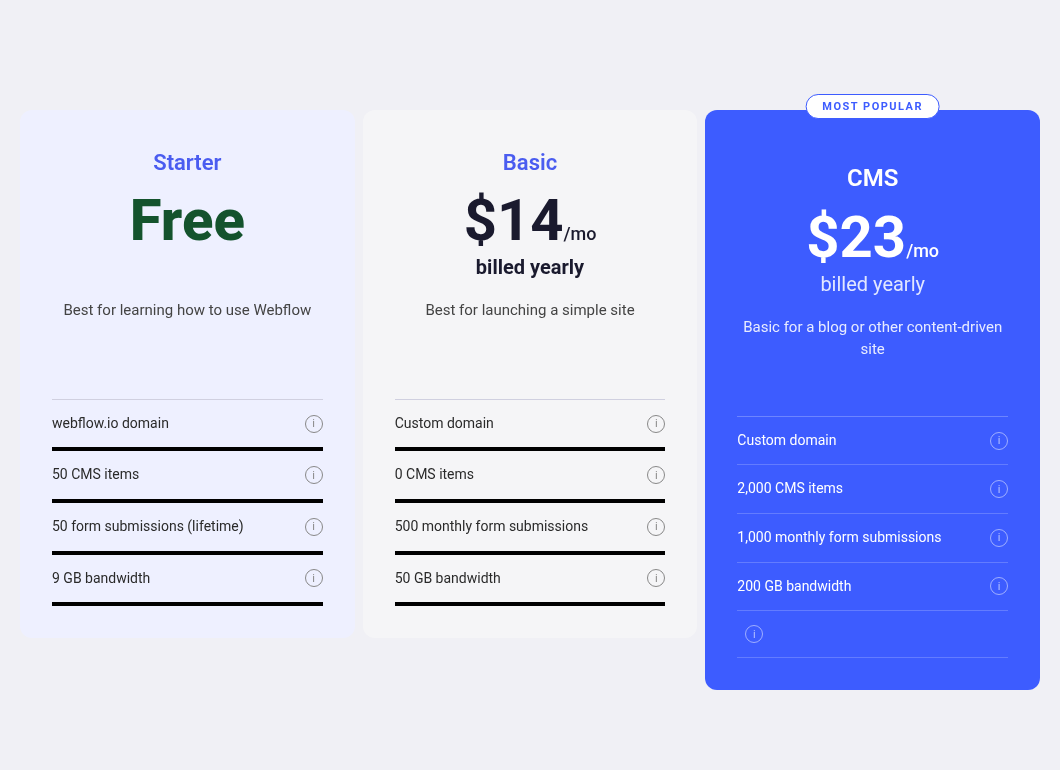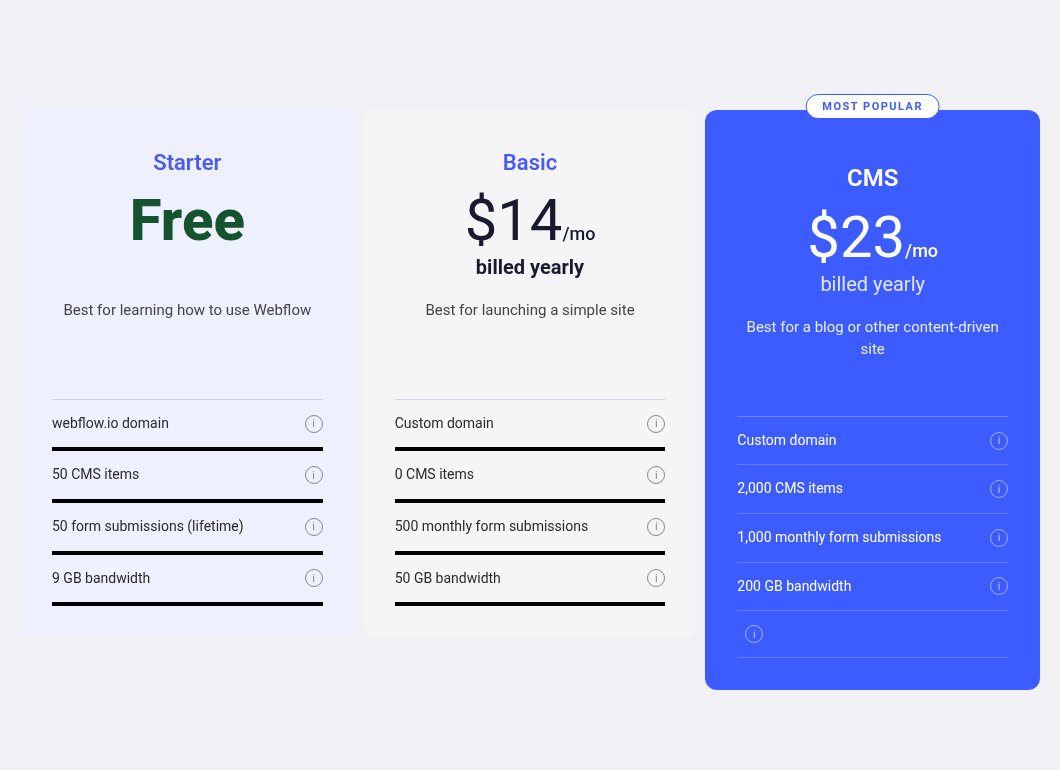--- a/index.html
+++ b/index.html
@@ -81,21 +81,21 @@
       font-weight: 600;
     }
 
     .plan-price {
       text-align: center;
       margin-bottom: 6px;
     }
 
     .price-amount {
       font-size: 58px;
-      font-weight: 400;
+      font-weight: 700;
       color: #1a1a2e;
       line-height: 1;
       margin-top: 6px;
     }
 
     .plan-card.cms .price-amount {
       color: white;
     }
 
     .price-suffix {
@@ -249,21 +249,21 @@
         <div class="info-icon">i</div>
       </div>
     </div>
     <div class="plan-card cms">
       <div class="most-popular-badge">MOST POPULAR</div>
       <div class="plan-name">CMS</div>
       <div class="plan-price">
         <span class="price-amount">$23</span><span class="price-suffix">/mo</span>
       </div>
       <div class="price-billing">billed yearly</div>
-      <div class="plan-description">Best for a blog or other content-driven site</div>
+      <div class="plan-description">Basic for a blog or other content-driven site</div>
       <hr class="features-divider">
       <div class="feature-item">
         <span class="feature-text">Custom domain</span>
         <div class="info-icon">i</div>
       </div>
       <div class="feature-item">
         <span class="feature-text"><strong>2,000</strong> CMS items</span>
         <div class="info-icon">i</div>
       </div>
       <div class="feature-item">

